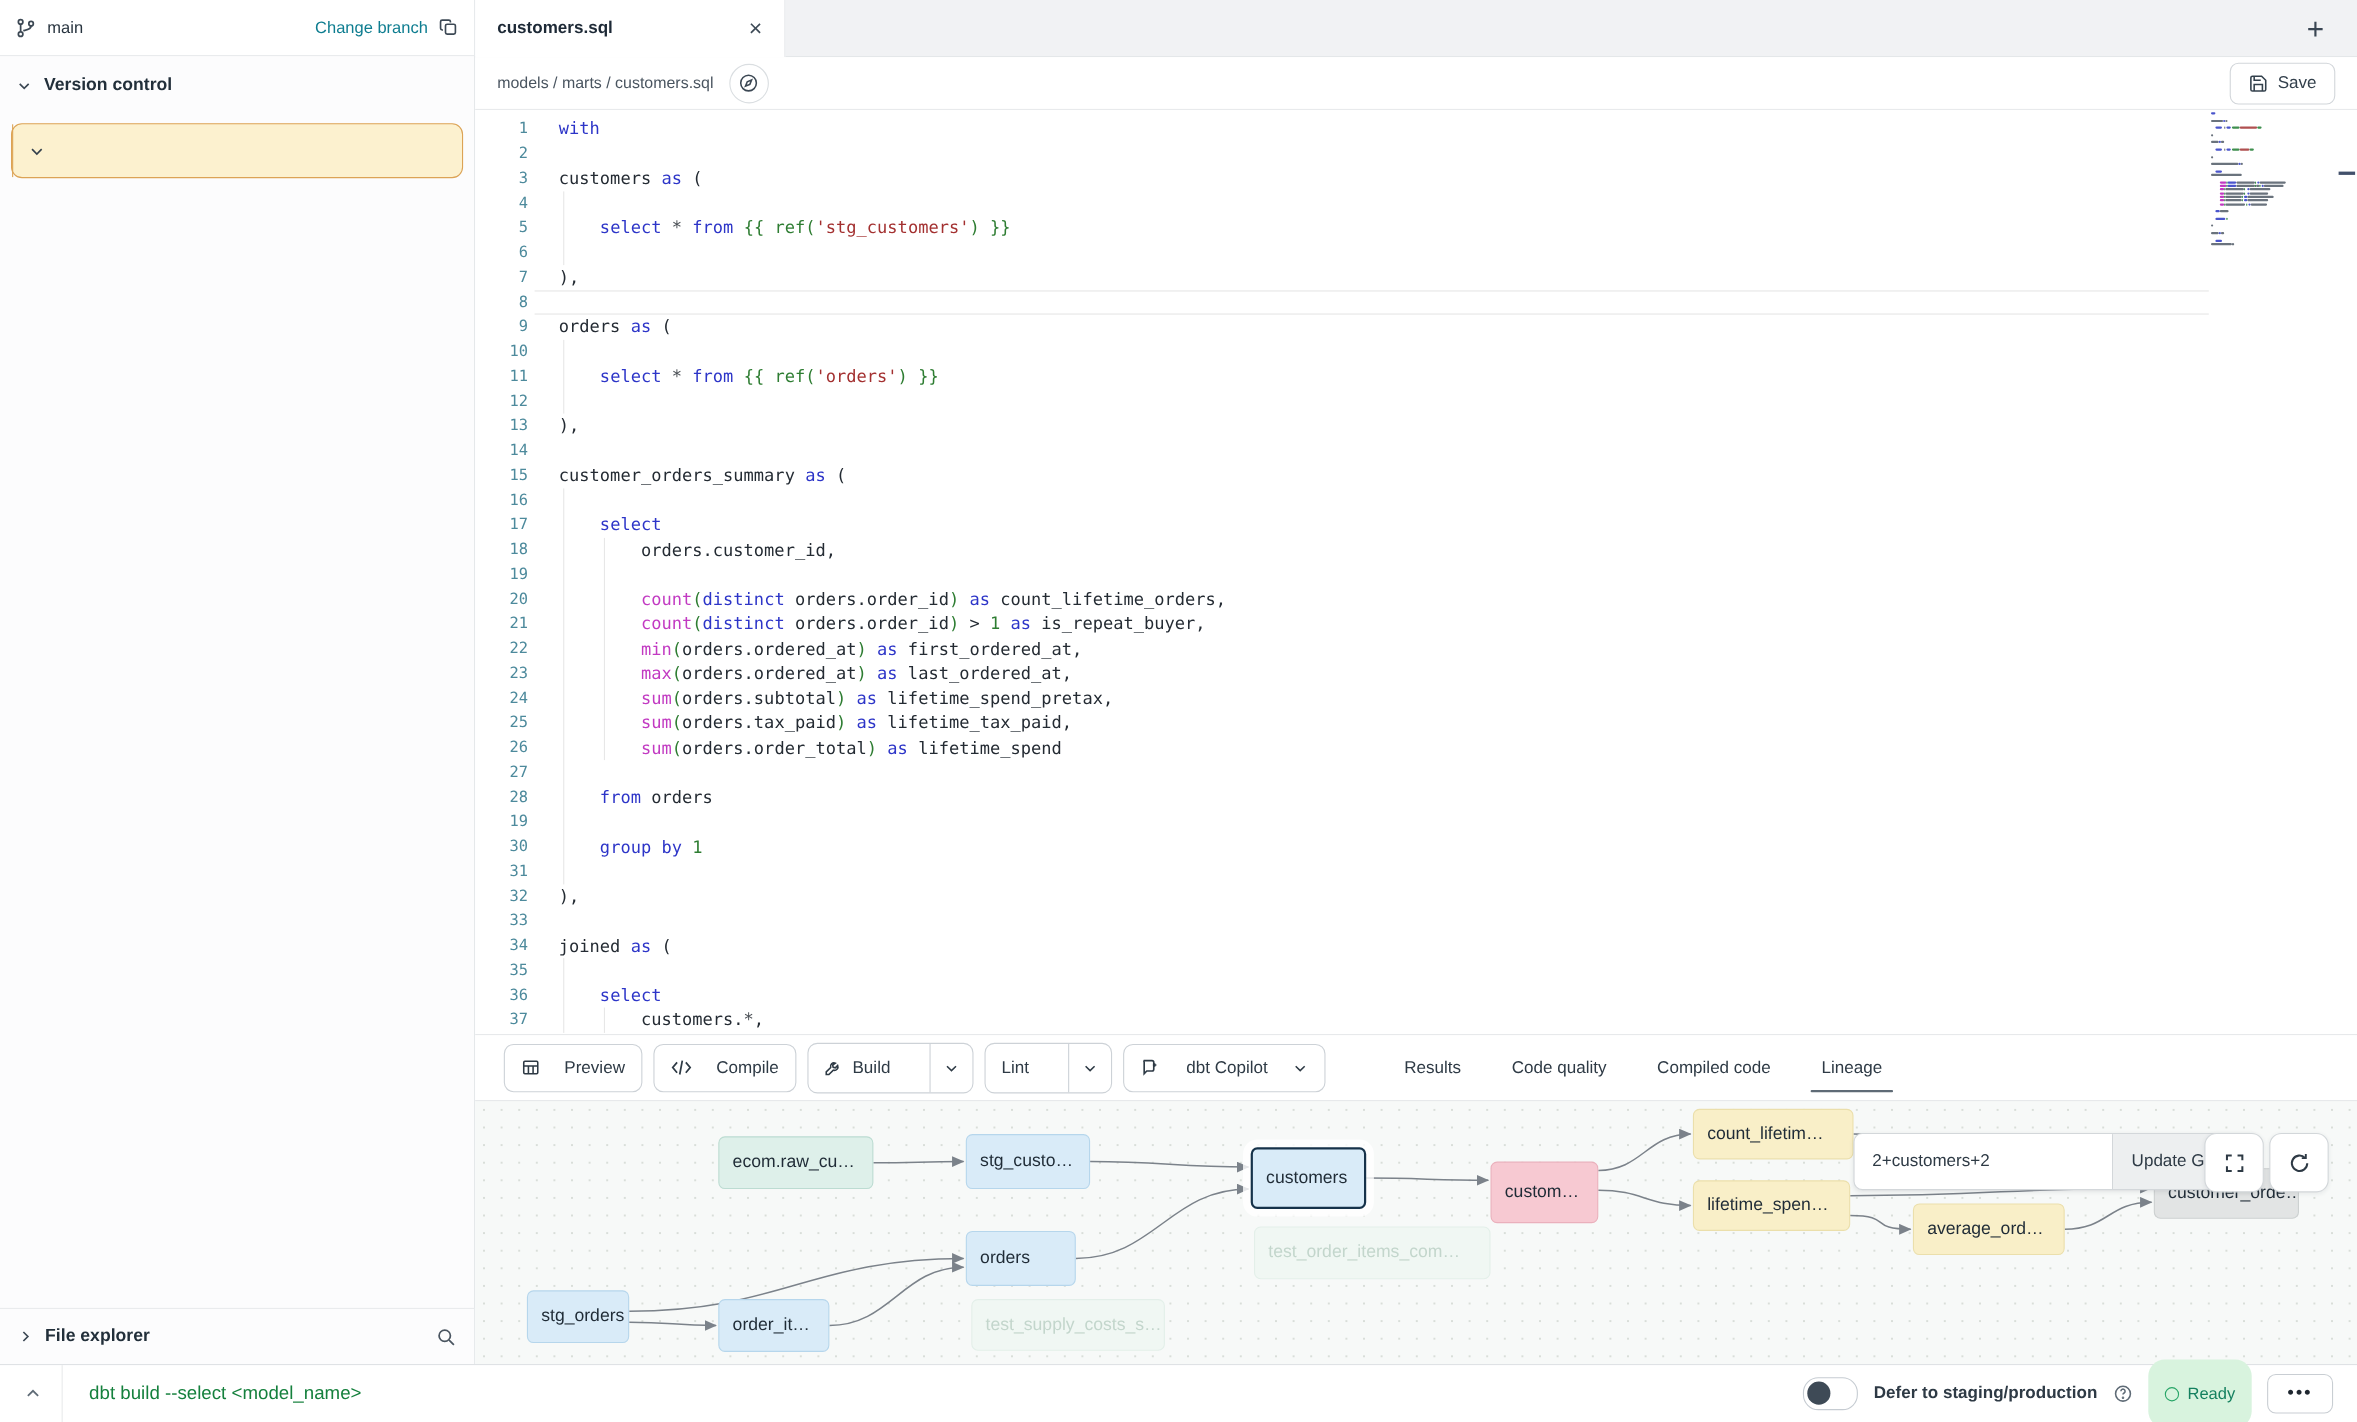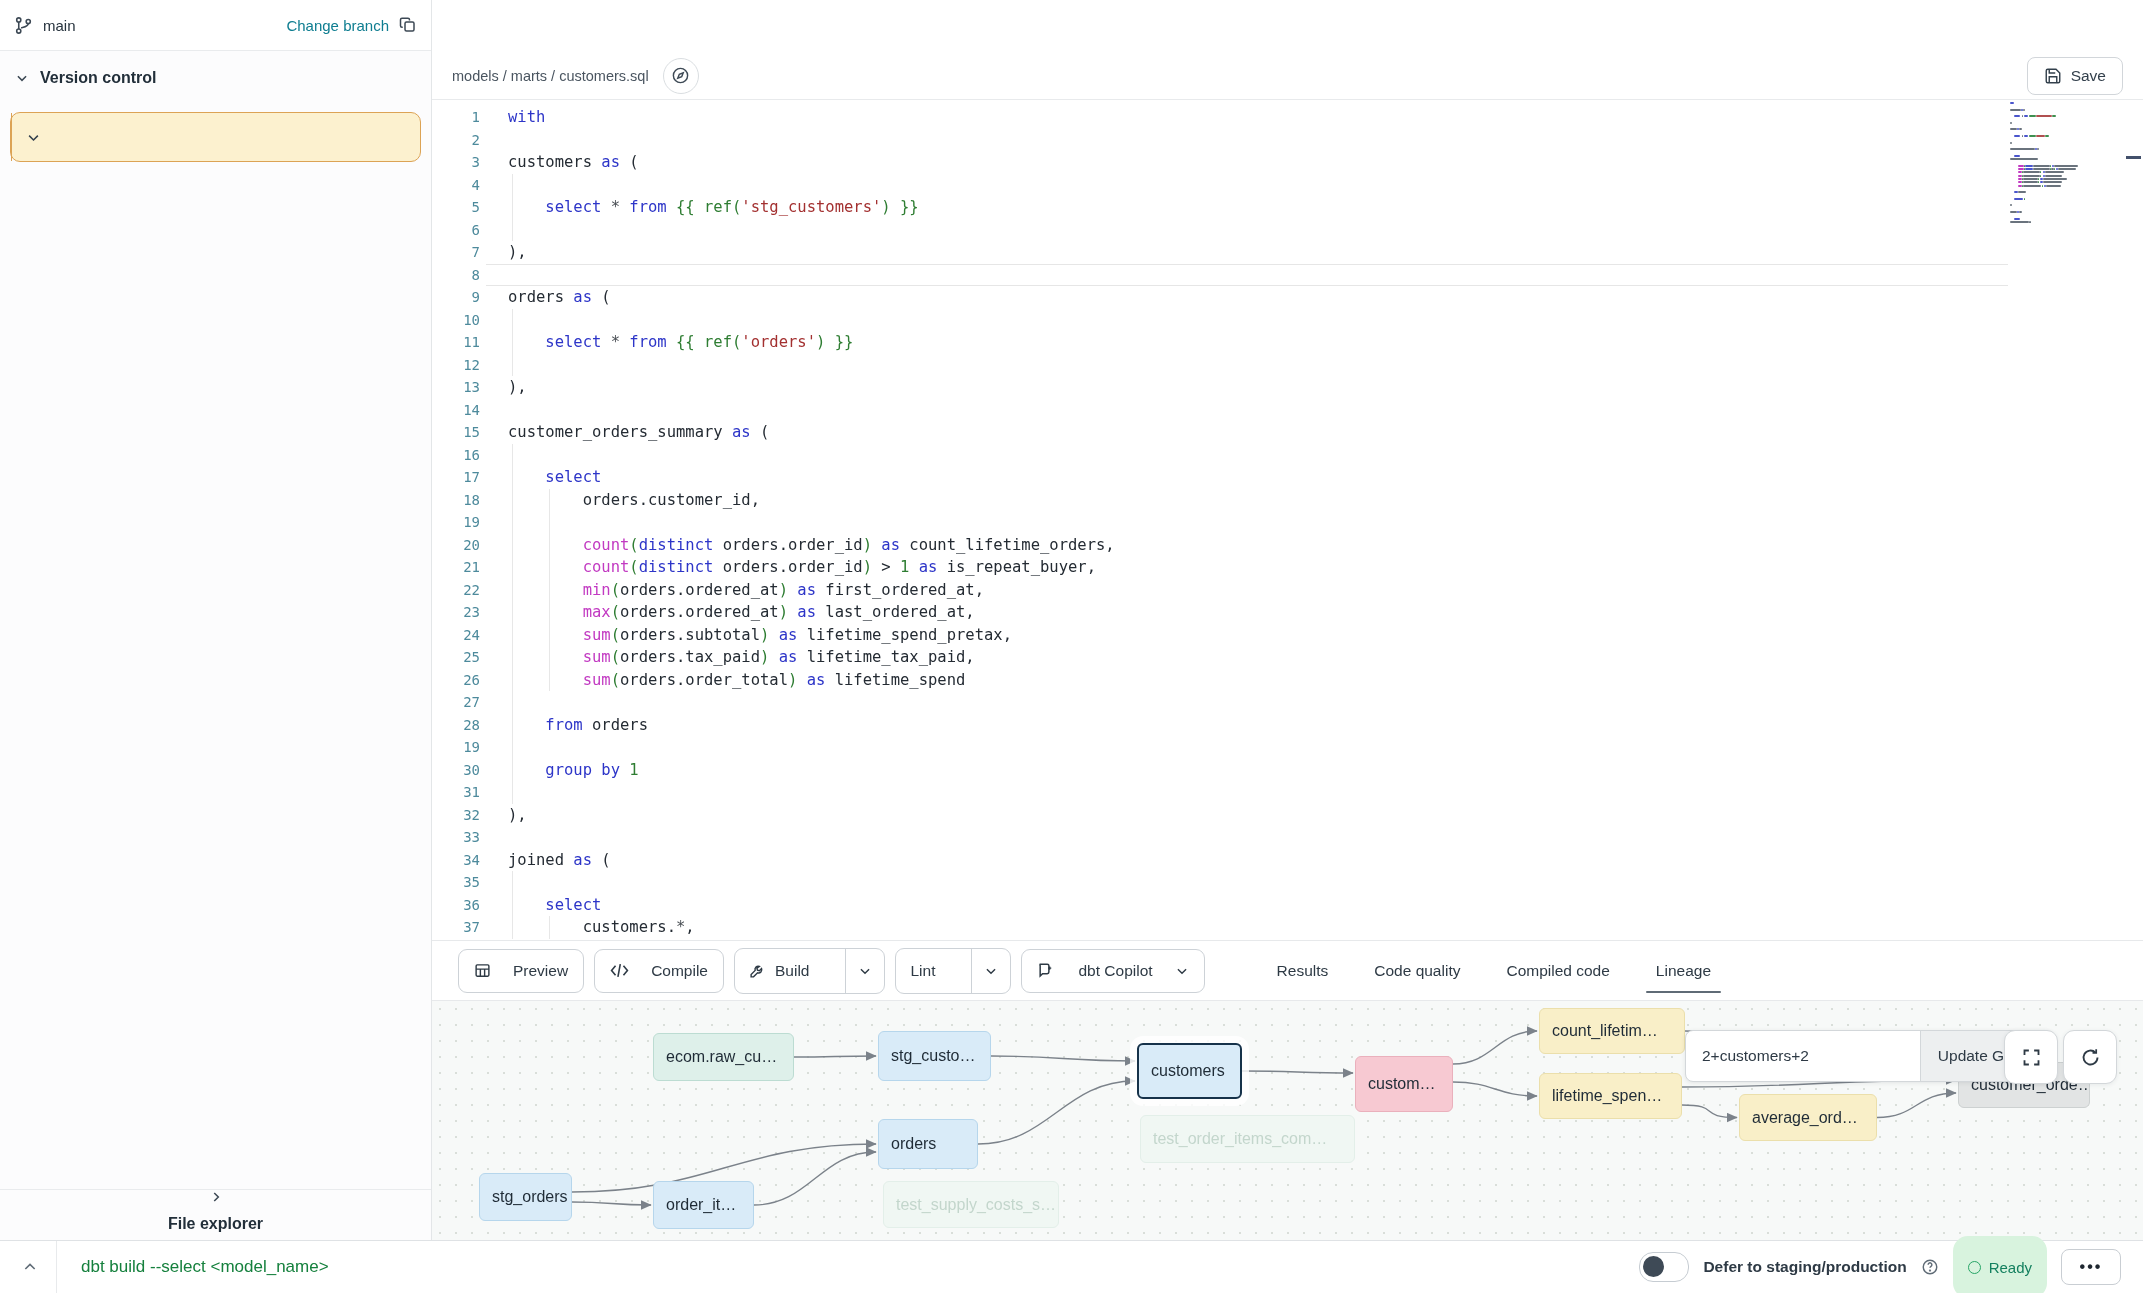--- a/index.html
+++ b/index.html
@@ -9,21 +9,21 @@
 
   
   .sidebar{position:absolute;left:0;top:0;width:431px;height:1240px;background:#fcfcfd;border-right:1px solid #e3e6e8;}
   .branch-row{position:absolute;left:0;top:0;right:0;height:51px;background:#fff;border-bottom:1px solid #e9ebed;display:flex;align-items:center;padding:0 14px;box-sizing:border-box;gap:10px;}
   .branch-name{font-size:15px;color:#27333e;}
   .change-branch{margin-left:auto;font-size:15px;color:#0e7d90;cursor:pointer;}
   .vc-row{position:absolute;left:0;top:62px;right:0;height:32px;display:flex;align-items:center;padding:0 15px;gap:11px;font-weight:700;font-size:16px;color:#222f3a;}
   .pull-btn{position:absolute;left:10px;top:112px;width:411px;height:50px;box-sizing:border-box;background:#fcf1cf;border:1px solid #dca355;border-radius:10px;display:flex;align-items:stretch;cursor:pointer;}
   .pull-label{flex:1;display:flex;align-items:center;padding-left:18px;font-size:16px;color:#33404c;}
   .pull-caret{width:42px;border-left:1px solid #dca355;display:flex;align-items:center;justify-content:center;color:#33404c;}
-  .file-explorer{position:absolute;left:0;bottom:0;right:0;height:51px;border-top:1px solid #e9ebed;display:flex;align-items:center;padding:0 16px;box-sizing:border-box;gap:11px;font-weight:700;font-size:16px;color:#222f3a;background:#fcfcfd;flex-direction:column;}
+  .file-explorer{position:absolute;left:0;bottom:0;right:0;height:51px;border-top:1px solid #e9ebed;display:flex;align-items:center;padding:0 16px;box-sizing:border-box;gap:11px;font-weight:700;font-size:16px;color:#222f3a;background:#fcfcfd;}
   .fe-search{margin-left:auto;}
 
   
   .tabbar{position:absolute;left:432px;top:0;right:0;height:52px;background:#f1f2f4;border-bottom:1px solid #e3e6e8;box-sizing:border-box;}
   .tab{position:absolute;left:0;top:0;width:282px;height:52px;background:#fff;border-right:1px solid #e7e9eb;display:flex;align-items:center;padding:0 20px;box-sizing:border-box;font-weight:700;font-size:15.5px;color:#1d2936;}
   .tab-close{margin-left:auto;font-size:21px;font-weight:400;color:#3d4a56;cursor:pointer;line-height:1;}
   .plus-btn{position:absolute;right:22px;top:10px;width:32px;height:32px;display:flex;align-items:center;justify-content:center;font-size:27px;font-weight:300;color:#3a4653;cursor:pointer;}
 
   
   .crumbrow{position:absolute;left:432px;top:52px;right:0;height:48px;background:#fff;border-bottom:1px solid #e8eaec;box-sizing:border-box;display:flex;align-items:center;padding:0 20px;}
@@ -131,20 +131,27 @@
       <span>File explorer</span>
       <span class="fe-search">
         <svg width="19" height="19" viewBox="0 0 24 24" fill="none" stroke="#4a5560" stroke-width="2">
             <circle cx="10.5" cy="10.5" r="6.5"></circle>
             <path d="M15.5 15.5L21 21"></path>
           </svg>
       </span>
     </div>
   </div>
 
+  <div class="tabbar">
+    <div class="tab">
+      <span>customers.sql</span>
+      <span class="tab-close">×</span>
+    </div>
+    <div class="plus-btn">+</div>
+  </div>
 
   <div class="crumbrow">
     <span class="crumb">models / marts / customers.sql</span>
     <span class="compass-btn">
       <svg width="19" height="19" viewBox="0 0 24 24" fill="none" stroke="currentColor" stroke-width="1.8">
         <circle cx="12" cy="12" r="9"></circle>
           <path d="M15.5 8.5l-2 5-5 2 2-5z"></path>
       </svg>
     </span>
     <button class="save-btn">

